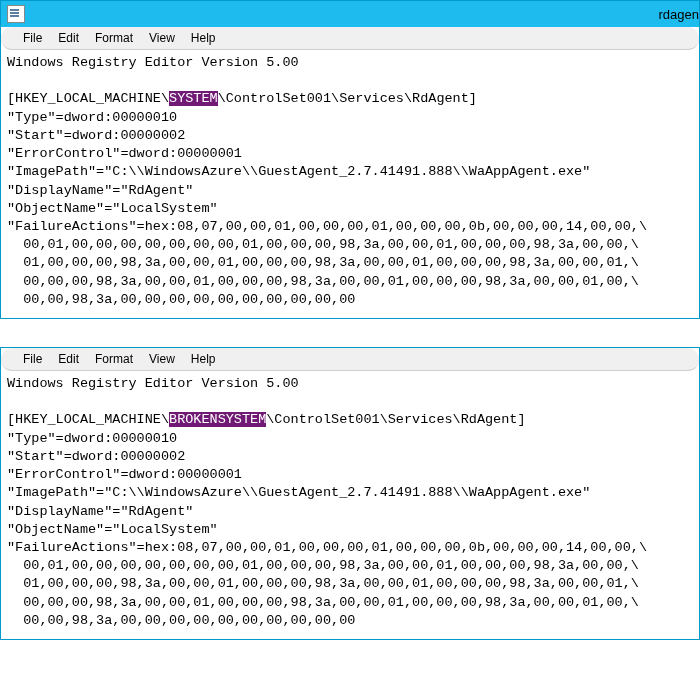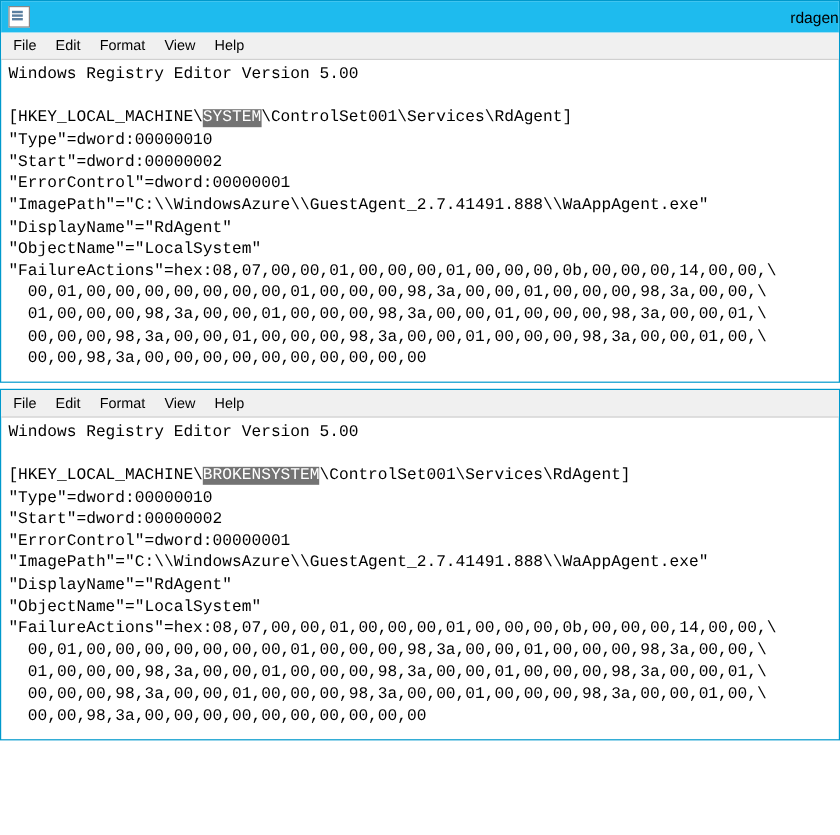--- a/index.html
+++ b/index.html
@@ -5,21 +5,21 @@
   body {
     margin: 0;
     padding: 0;
     background: #ffffff;
     font-family: "Segoe UI", Tahoma, sans-serif;
     font-size: 13px;
     width: 700px;
   }
   .window {
     border: 1px solid #0099cc;
-    margin: 0 0 5px 0;
+    margin: 0 0 28px 0;
     background: #fff;
   }
   .titlebar {
     background: #1ebbee;
     height: 26px;
     display: flex;
     align-items: center;
     color: #000;
     font-size: 13px;
     overflow: hidden;
@@ -47,40 +47,41 @@
     margin-left: auto;
     padding-right: 0;
     white-space: nowrap;
   }
   .menubar {
     background: #f0f0f0;
     border-bottom: 1px solid #d0d0d0;
     height: 22px;
     display: flex;
     align-items: center;
-    padding: 0 2px;
+    padding: 0 14px;
+    border-radius: 11px;
   }
   .menu-item {
     padding: 2px 8px;
     font-size: 12px;
     color: #000;
     cursor: default;
   }
   .content {
     font-family: Consolas, "Courier New", monospace;
     font-size: 13.5px;
     line-height: 1.35;
     padding: 4px 6px;
     white-space: pre-wrap;
     word-break: break-all;
     color: #000;
     min-height: 260px;
   }
   .sel {
-    background: #737373;
+    background: #701a75;
     color: #fff;
   }
 </style>
 </head>
 <body>
 
 <div class="window">
   <div class="titlebar">
     <span class="title-icon"></span>
     <span class="title-right">rdagen</span>

